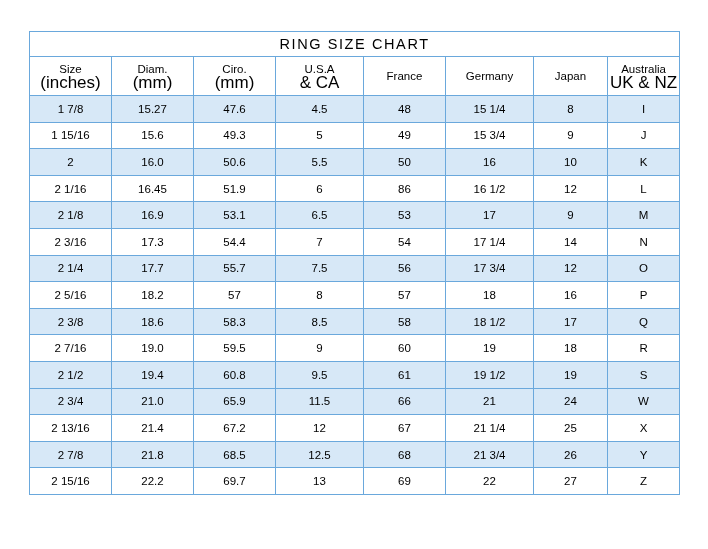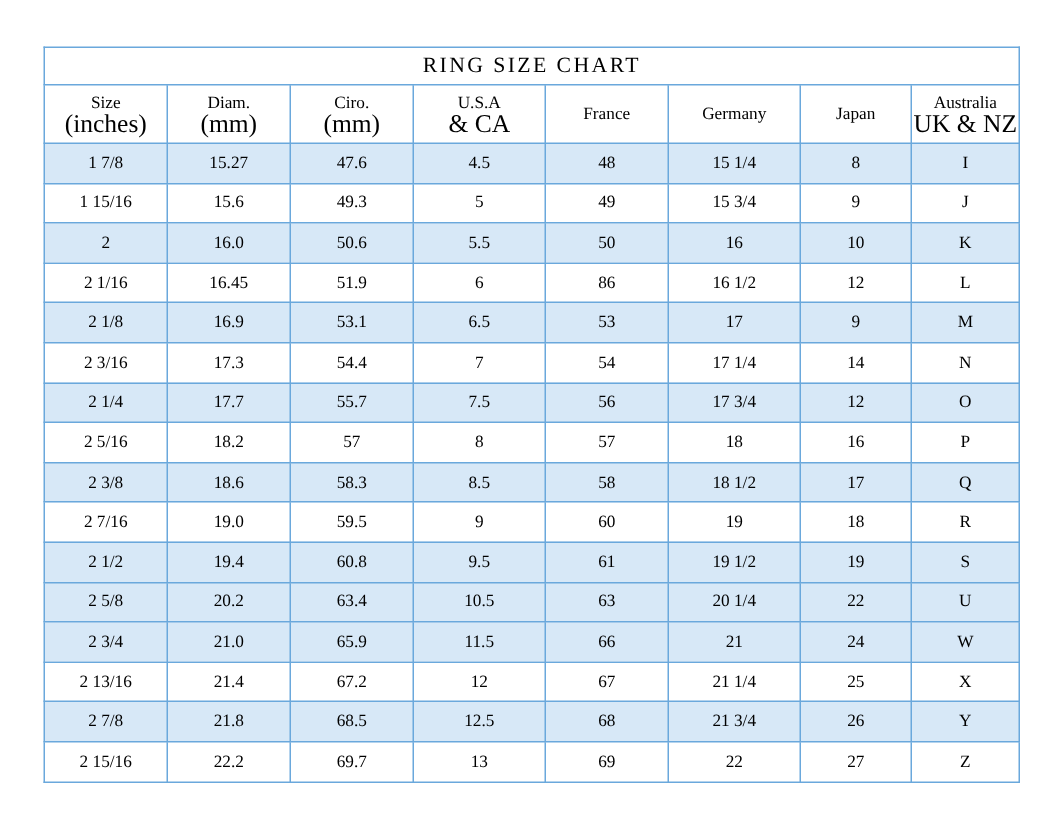--- a/index.html
+++ b/index.html
@@ -13,21 +13,20 @@
     font-family: "Liberation Sans", sans-serif;
     color: #000000;
     overflow: hidden;
   }
   .page {
     position: relative;
     width: 708px;
     height: 549px;
     background: #ffffff;
     box-sizing: border-box;
-    font-family: Liberation Serif, serif;
   }
   .chart-wrap {
     position: absolute;
     left: 29px;
     top: 31px;
     width: 650px;
   }
   table.ring-chart {
     border-collapse: collapse;
     width: 650px;
@@ -236,30 +235,20 @@
           <td>2 1/2</td>
           <td>19.4</td>
           <td>60.8</td>
           <td>9.5</td>
           <td>61</td>
           <td>19 1/2</td>
           <td>19</td>
           <td>S</td>
         </tr>
         <tr class="data-row row-shaded">
-          <td>2 5/8</td>
-          <td>20.2</td>
-          <td>63.4</td>
-          <td>10.5</td>
-          <td>63</td>
-          <td>20 1/4</td>
-          <td>22</td>
-          <td>U</td>
-        </tr>
-        <tr class="data-row row-shaded">
           <td>2 3/4</td>
           <td>21.0</td>
           <td>65.9</td>
           <td>11.5</td>
           <td>66</td>
           <td>21</td>
           <td>24</td>
           <td>W</td>
         </tr>
         <tr class="data-row row-plain">

